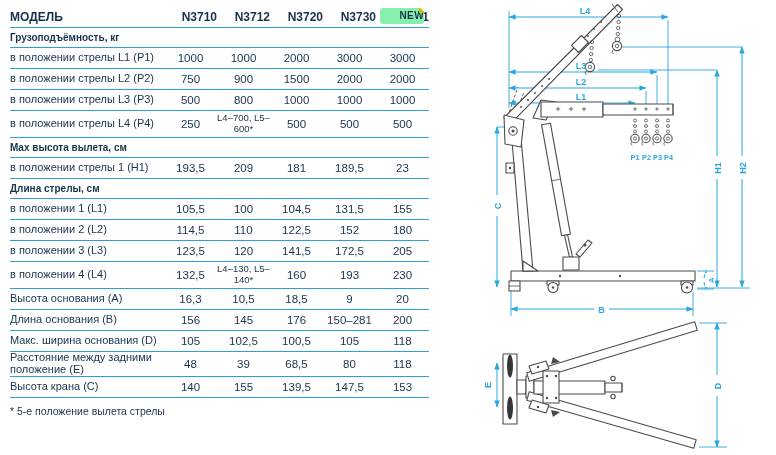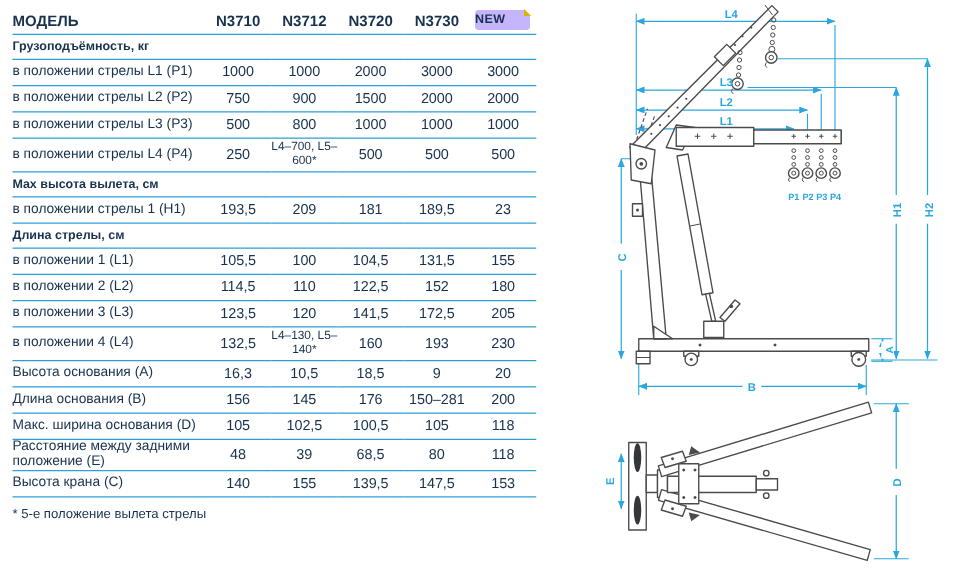--- a/index.html
+++ b/index.html
@@ -5,41 +5,41 @@
   html,body{margin:0;padding:0}
   body{
     width:776px;height:455px;position:relative;overflow:hidden;
     background:#fff;color:#18324E;
     font-family:"Liberation Sans",sans-serif;
     -webkit-font-smoothing:antialiased;
   }
   .panel{position:absolute;left:10px;top:8px;width:420px}
   .new-badge{
     position:absolute;left:370px;top:0;width:44px;height:16px;
-    background:#c4b5fd;border-radius:3px;
+    background:#86efac;border-radius:3px;
     color:#17324F;font-weight:bold;font-size:10px;line-height:16px;
-    text-align:left;letter-spacing:.4px;
+    text-align:right;letter-spacing:.4px;
   }
   .new-badge::after{
     content:"";position:absolute;right:-1px;top:-1px;width:0;height:0;
     border-top:6px solid #fff;border-left:6px solid #dcb400;
     border-top-right-radius:3px;
   }
   table.spec{border-collapse:collapse;table-layout:fixed;width:419px;}
   table.spec col.c-lbl{width:154px}
   table.spec col.c-val{width:53px}
   table.spec tr{border-bottom:1px solid #2C9FD6}
   table.spec th,table.spec td{padding:0;vertical-align:middle}
   tr.hrow{height:19px}
   tr.sect{height:20px}
   tr.drow{height:21px}
   tr.tall{height:27px}
   tr.erow{height:25px}
   th.lbl{text-align:left;font-size:12px;font-weight:bold}
-  th.mod{text-align:center;font-size:12px;font-weight:bold}
+  th.mod{text-align:right;font-size:12px;font-weight:bold}
   tr.sect td{font-weight:bold;font-size:10px;text-align:left}
   td.lbl{font-size:11px;line-height:1.08;text-align:left}
   td.val{font-size:11.5px;text-align:center}
   td.val.small{font-size:9.5px;line-height:1.08}
   .footnote{margin-top:7px;font-size:10.5px;color:#18324E}
   svg text{font-family:"Liberation Sans",sans-serif}
   .t{font-size:9px;font-weight:bold;fill:#2AA7DE;text-anchor:middle}
   .ts{font-size:7.3px;font-weight:bold;fill:#2AA7DE;text-anchor:middle}
   .ta{font-size:8px;font-weight:bold;fill:#2AA7DE;text-anchor:middle}
   .c{fill:#fff;stroke:#4b4b4e;stroke-width:1.1;stroke-linejoin:round}

